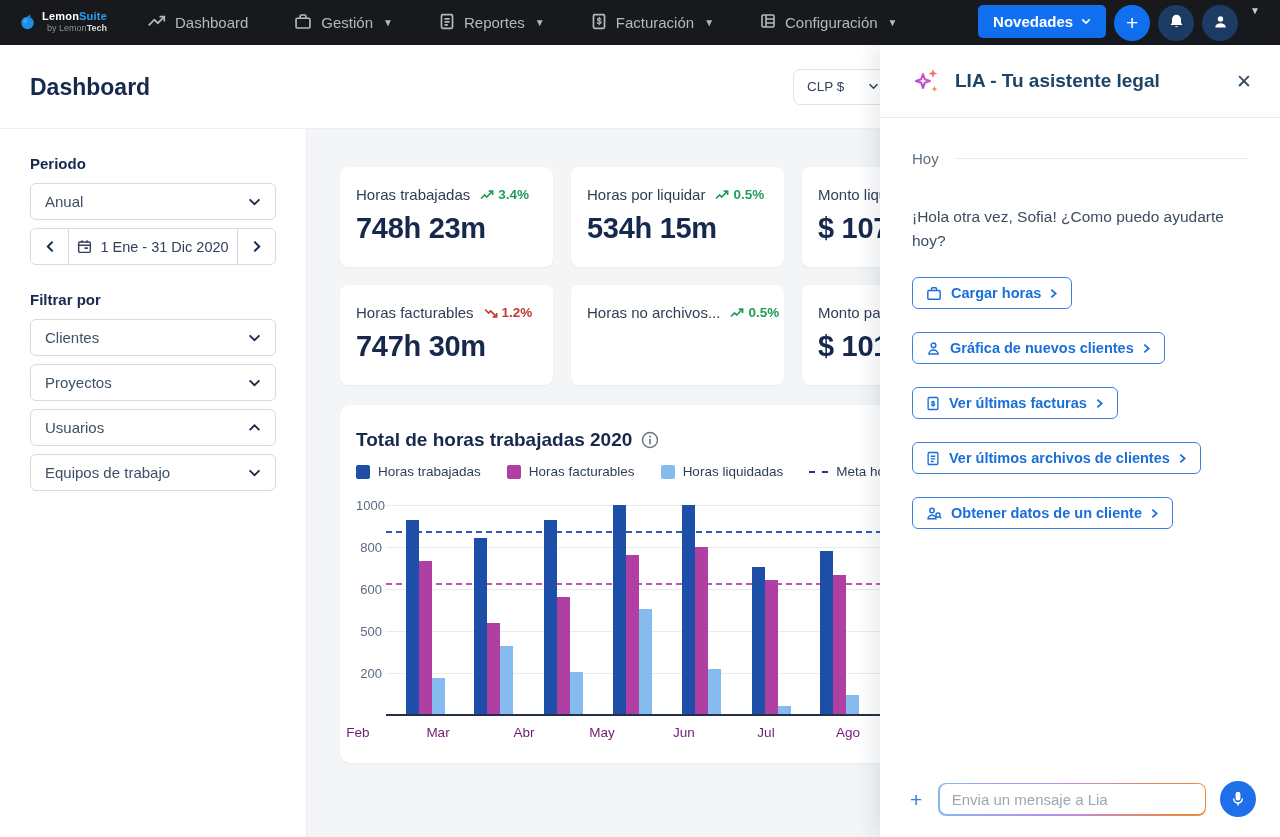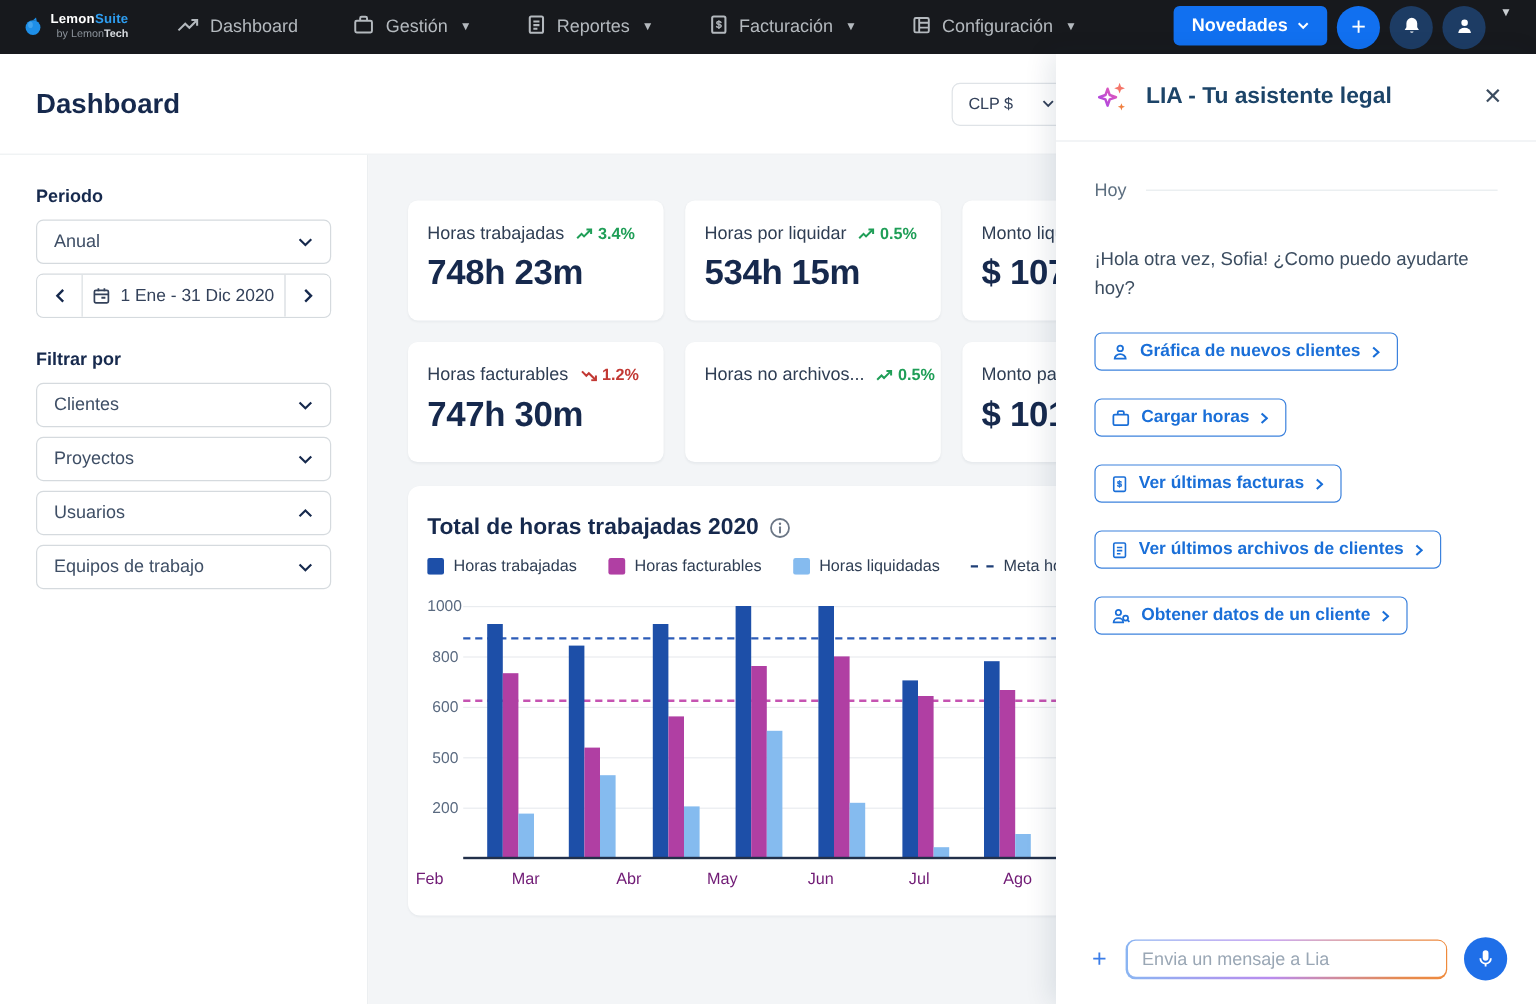--- a/index.html
+++ b/index.html
@@ -460,35 +460,35 @@
 
     <div class="lia-body">
       <div class="hoy-row">
         <span class="hoy-label">Hoy</span>
         <span class="hoy-line"></span>
       </div>
       <p class="lia-greeting">¡Hola otra vez, Sofia! ¿Como puedo ayudarte hoy?</p>
 
       <div class="lia-actions">
         <button class="action-btn">
+          <svg width="16" height="15" viewBox="0 0 22 20" fill="none" stroke="#1a6fd8" stroke-width="2">
+              <rect x="2.5" y="6" width="17" height="12" rx="1.5"></rect>
+              <path d="M7.5 6 V3.5 A1.5 1.5 0 0 1 9 2 H13 A1.5 1.5 0 0 1 14.5 3.5 V6"></path>
+            </svg>
+          <span>Cargar horas</span>
+          <svg width="7" height="11" viewBox="0 0 8 12" fill="none" stroke="#1a6fd8" stroke-width="2">
+              <path d="M1.5 1.5 L6.5 6 L1.5 10.5"></path>
+            </svg>
+        </button>
+        <button class="action-btn">
           <svg width="15" height="15" viewBox="0 0 18 18" fill="none" stroke="#1a6fd8" stroke-width="1.8">
               <circle cx="9" cy="5.2" r="2.8"></circle>
               <path d="M3.5 15.5 a5.5 4.6 0 0 1 11 0 Z"></path>
             </svg>
           <span>Gráfica de nuevos clientes</span>
-          <svg width="7" height="11" viewBox="0 0 8 12" fill="none" stroke="#1a6fd8" stroke-width="2">
-              <path d="M1.5 1.5 L6.5 6 L1.5 10.5"></path>
-            </svg>
-        </button>
-        <button class="action-btn">
-          <svg width="16" height="15" viewBox="0 0 22 20" fill="none" stroke="#1a6fd8" stroke-width="2">
-              <rect x="2.5" y="6" width="17" height="12" rx="1.5"></rect>
-              <path d="M7.5 6 V3.5 A1.5 1.5 0 0 1 9 2 H13 A1.5 1.5 0 0 1 14.5 3.5 V6"></path>
-            </svg>
-          <span>Cargar horas</span>
           <svg width="7" height="11" viewBox="0 0 8 12" fill="none" stroke="#1a6fd8" stroke-width="2">
               <path d="M1.5 1.5 L6.5 6 L1.5 10.5"></path>
             </svg>
         </button>
         <button class="action-btn">
           <svg width="14" height="15" viewBox="0 0 18 20" fill="none" stroke="#1a6fd8" stroke-width="1.8">
               <rect x="2.5" y="2" width="13" height="16" rx="1.5"></rect>
               <text x="9" y="13.5" font-size="10" stroke-width="0.4" fill="#1a6fd8" text-anchor="middle" font-family="inherit">$</text>
             </svg>
           <span>Ver últimas facturas</span>

